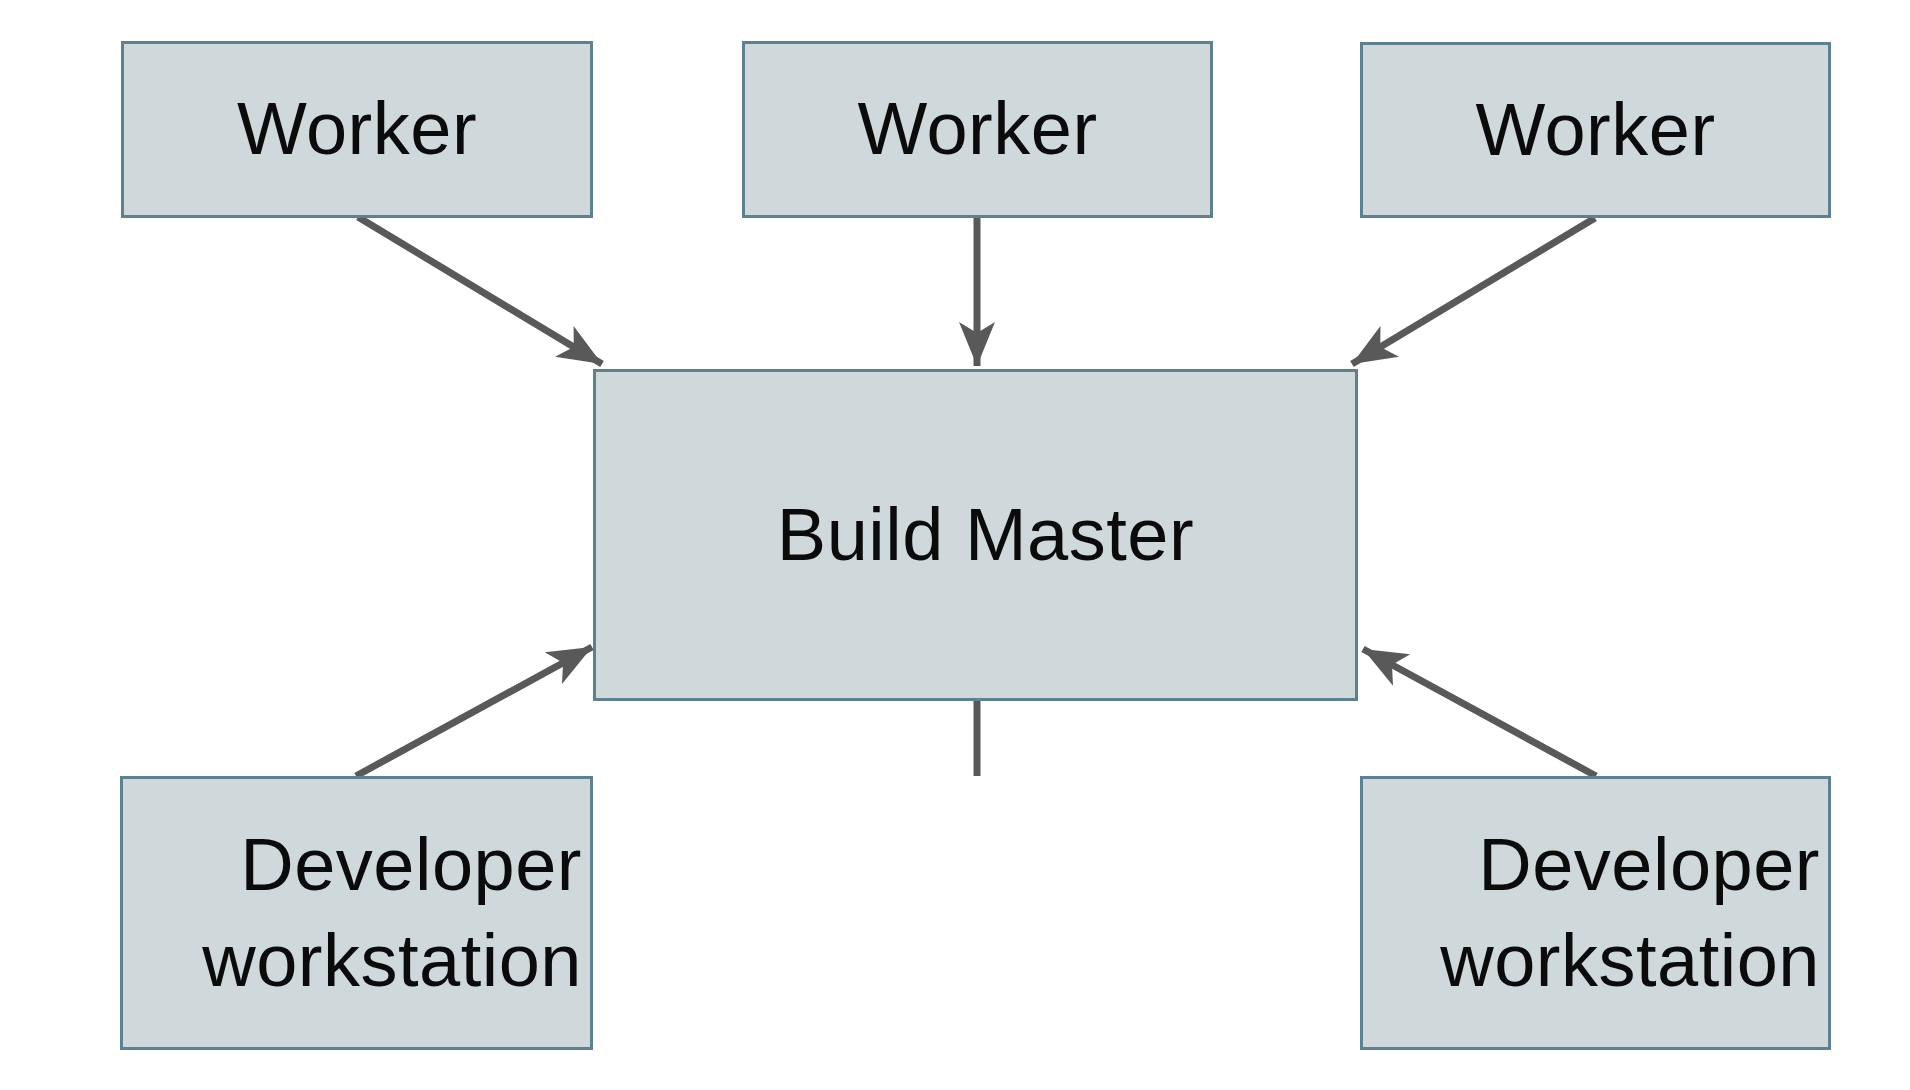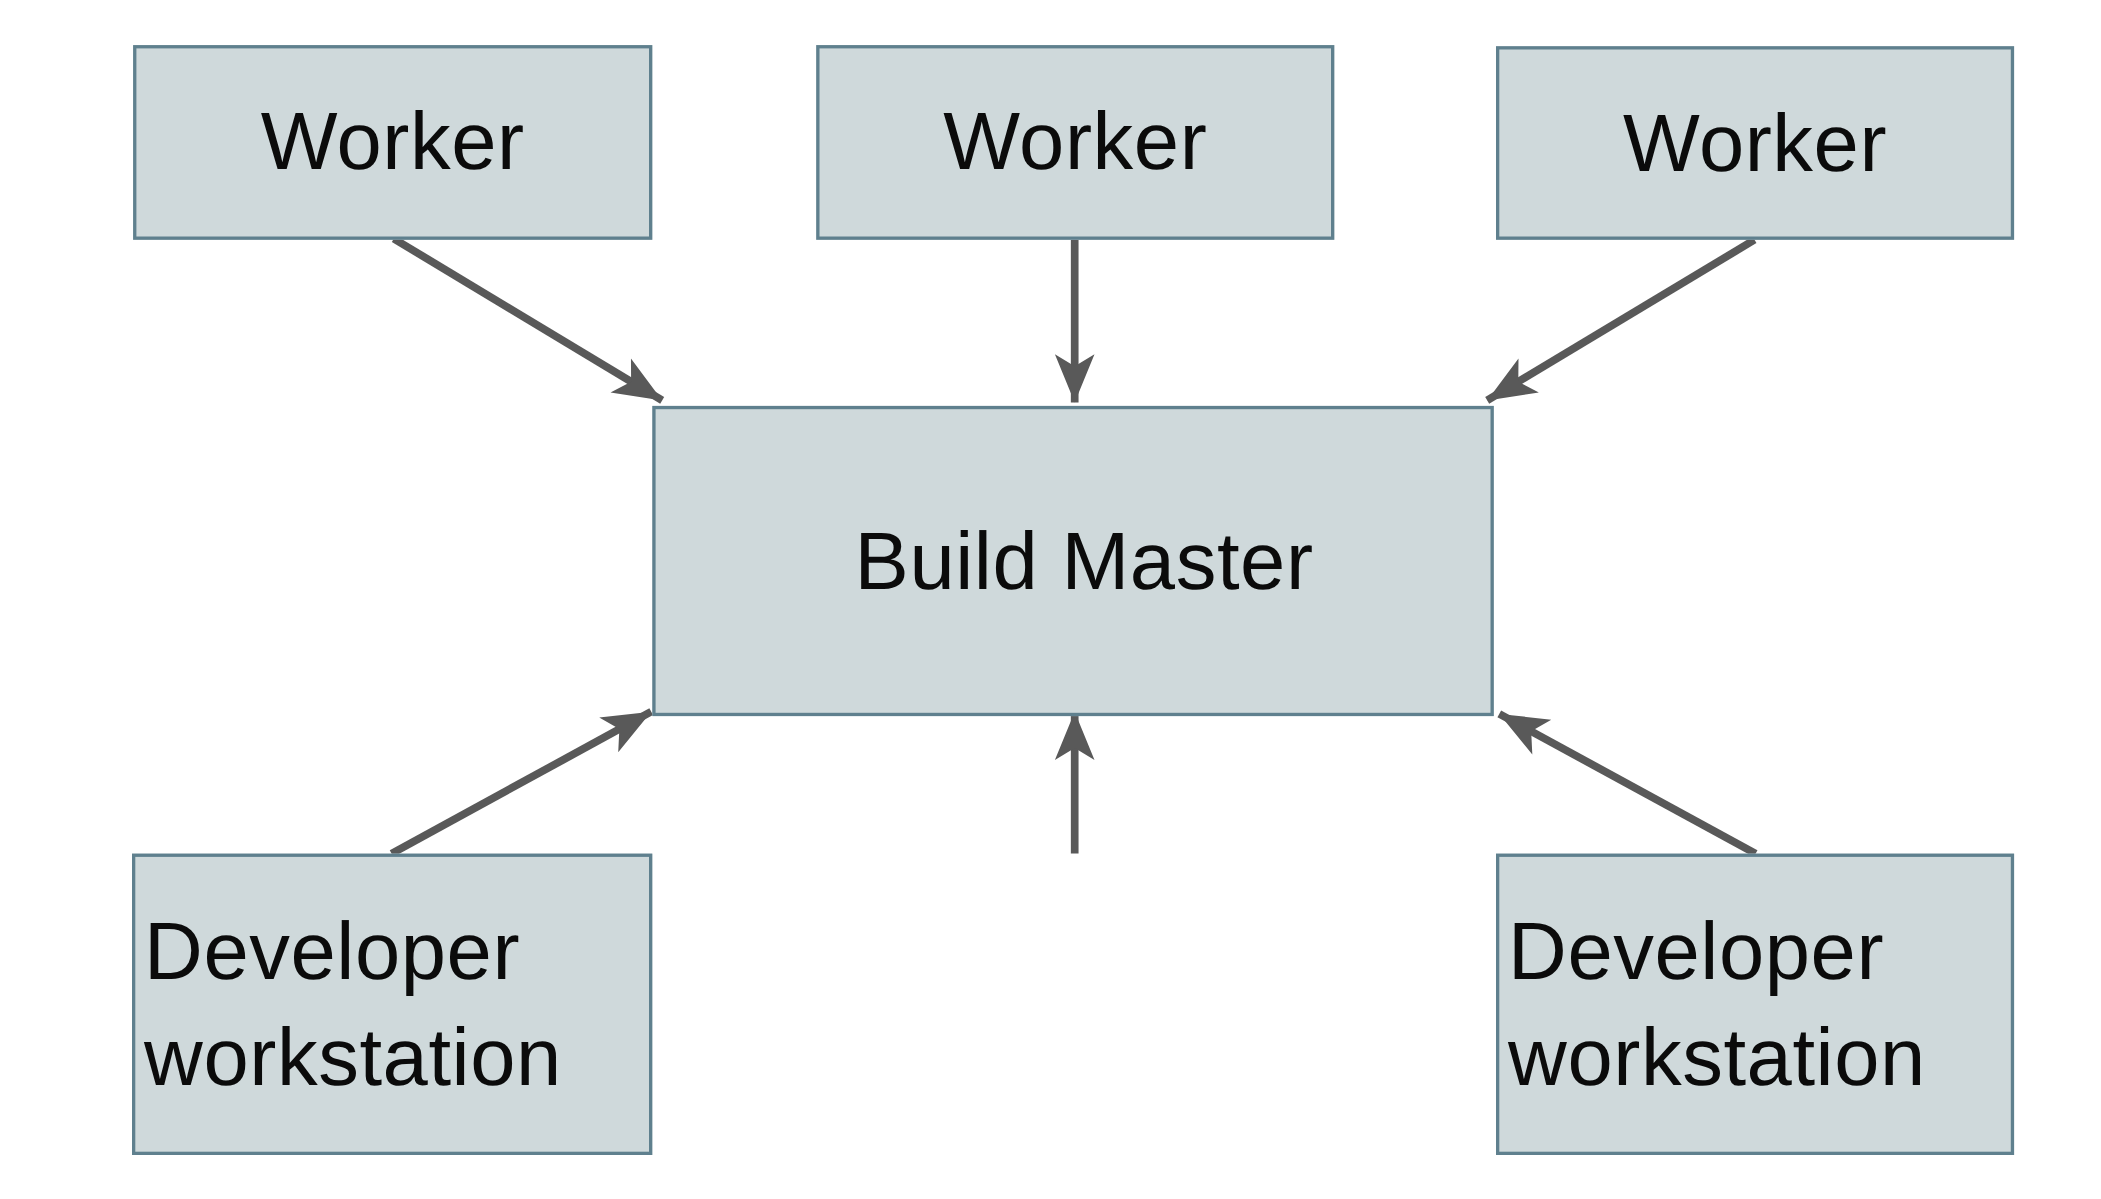--- a/index.html
+++ b/index.html
@@ -22,21 +22,21 @@
     height: 1090px;
     pointer-events: none;
   }
   .node {
     position: absolute;
     box-sizing: border-box;
     border: 3px solid #5f808e;
     display: flex;
     align-items: center;
     justify-content: center;
-    text-align: left;
+    text-align: right;
     font-size: 74px;
     line-height: 1.3;
     letter-spacing: 0.5px;
   }
   .node span {
     display: block;
     padding: 0 8px;
   }
   .edge-line {
     stroke-linecap: butt;
@@ -62,21 +62,21 @@
 
 <div class="node" style="left: 121px; top: 41px; width: 472px; height: 177px; background: rgb(207, 217, 219); border-color: rgb(95, 128, 142); color: rgb(11, 11, 11);">
       <span>Worker</span>
     </div>
     <div class="node" style="left: 742px; top: 41px; width: 471px; height: 177px; background: rgb(207, 217, 219); border-color: rgb(95, 128, 142); color: rgb(11, 11, 11);">
       <span>Worker</span>
     </div>
     <div class="node" style="left: 1360px; top: 42px; width: 471px; height: 176px; background: rgb(207, 217, 219); border-color: rgb(95, 128, 142); color: rgb(11, 11, 11);">
       <span>Worker</span>
     </div>
-    <div class="node" style="left: 593px; top: 369px; width: 765px; height: 282px; background: rgb(207, 217, 219); border-color: rgb(95, 128, 142); color: rgb(11, 11, 11); padding-left: 20px;">
+    <div class="node" style="left: 593px; top: 369px; width: 765px; height: 332px; background: rgb(207, 217, 219); border-color: rgb(95, 128, 142); color: rgb(11, 11, 11); padding-left: 20px;">
       <span>Build Master</span>
     </div>
     <div class="node" style="left: 120px; top: 776px; width: 473px; height: 274px; background: rgb(207, 217, 219); border-color: rgb(95, 128, 142); color: rgb(11, 11, 11);">
       <span>Developer workstation</span>
     </div>
     <div class="node" style="left: 1360px; top: 776px; width: 471px; height: 274px; background: rgb(207, 217, 219); border-color: rgb(95, 128, 142); color: rgb(11, 11, 11);">
       <span>Developer workstation</span>
     </div>
   </div>
 

